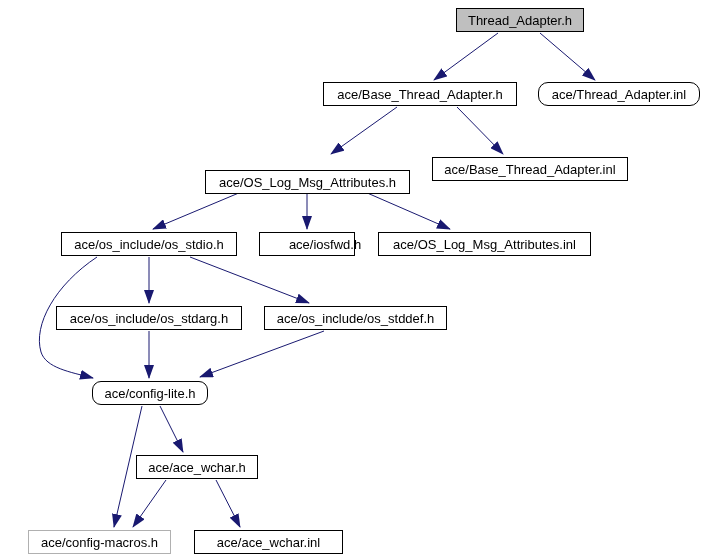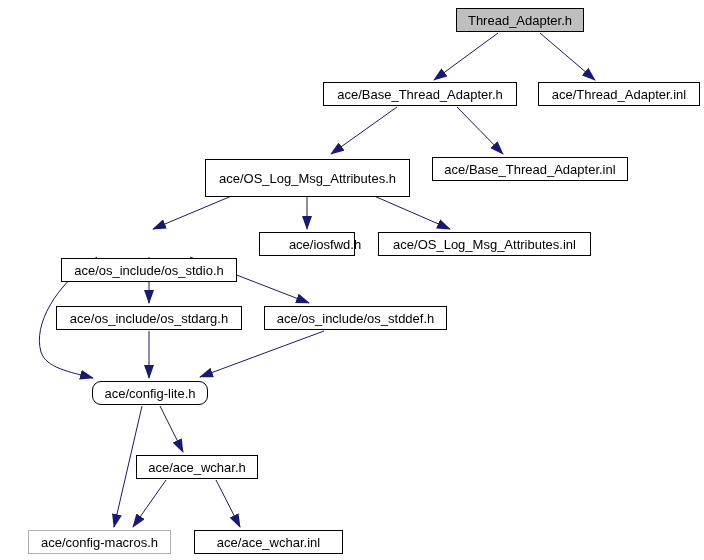--- a/index.html
+++ b/index.html
@@ -80,24 +80,24 @@
         <path class="edge" d="M324 331 L200 377" marker-end="url(#arrow)"></path>
         <path class="edge" d="M160 406 L183 452" marker-end="url(#arrow)"></path>
         <path class="edge" d="M142 406 L114 527" marker-end="url(#arrow)"></path>
         <path class="edge" d="M166 480 L133 527" marker-end="url(#arrow)"></path>
         <path class="edge" d="M216 480 L240 527" marker-end="url(#arrow)"></path>
       </g>
   </svg>
   <div>
       <div class="node root" style="left: 456px; top: 8px; width: 128px; height: 24px;">Thread_Adapter.h</div>
       <div class="node" style="left: 323px; top: 82px; width: 194px; height: 24px;">ace/Base_Thread_Adapter.h</div>
-      <div class="node" style="left: 538px; top: 82px; width: 162px; height: 24px;">ace/Thread_Adapter.inl</div>
-      <div class="node" style="left: 205px; top: 159px; width: 205px; height: 38px;">ace/OS_Log_Msg_Attributes.h</div>
+      <div class="node" style="left: 538px; top: 82px; width: 162px; height: 24px; border-radius: 10px;">ace/Thread_Adapter.inl</div>
+      <div class="node" style="left: 205px; top: 170px; width: 205px; height: 24px;">ace/OS_Log_Msg_Attributes.h</div>
       <div class="node" style="left: 432px; top: 157px; width: 196px; height: 24px;">ace/Base_Thread_Adapter.inl</div>
-      <div class="node" style="left: 61px; top: 232px; width: 176px; height: 24px; margin-top: 26px;">ace/os_include/os_stdio.h</div>
+      <div class="node" style="left: 61px; top: 232px; width: 176px; height: 24px;">ace/os_include/os_stdio.h</div>
       <div class="node" style="left: 259px; top: 232px; width: 96px; height: 24px; padding-left: 36px;">ace/iosfwd.h</div>
       <div class="node" style="left: 378px; top: 232px; width: 213px; height: 24px;">ace/OS_Log_Msg_Attributes.inl</div>
       <div class="node" style="left: 56px; top: 306px; width: 186px; height: 24px;">ace/os_include/os_stdarg.h</div>
       <div class="node" style="left: 264px; top: 306px; width: 183px; height: 24px;">ace/os_include/os_stddef.h</div>
       <div class="node" style="left: 92px; top: 381px; width: 116px; height: 24px; border-radius: 9px;">ace/config-lite.h</div>
       <div class="node" style="left: 136px; top: 455px; width: 122px; height: 24px;">ace/ace_wchar.h</div>
       <div class="node faded" style="left: 28px; top: 530px; width: 143px; height: 24px;">ace/config-macros.h</div>
       <div class="node" style="left: 194px; top: 530px; width: 149px; height: 24px;">ace/ace_wchar.inl</div>
     </div>
 </div>

